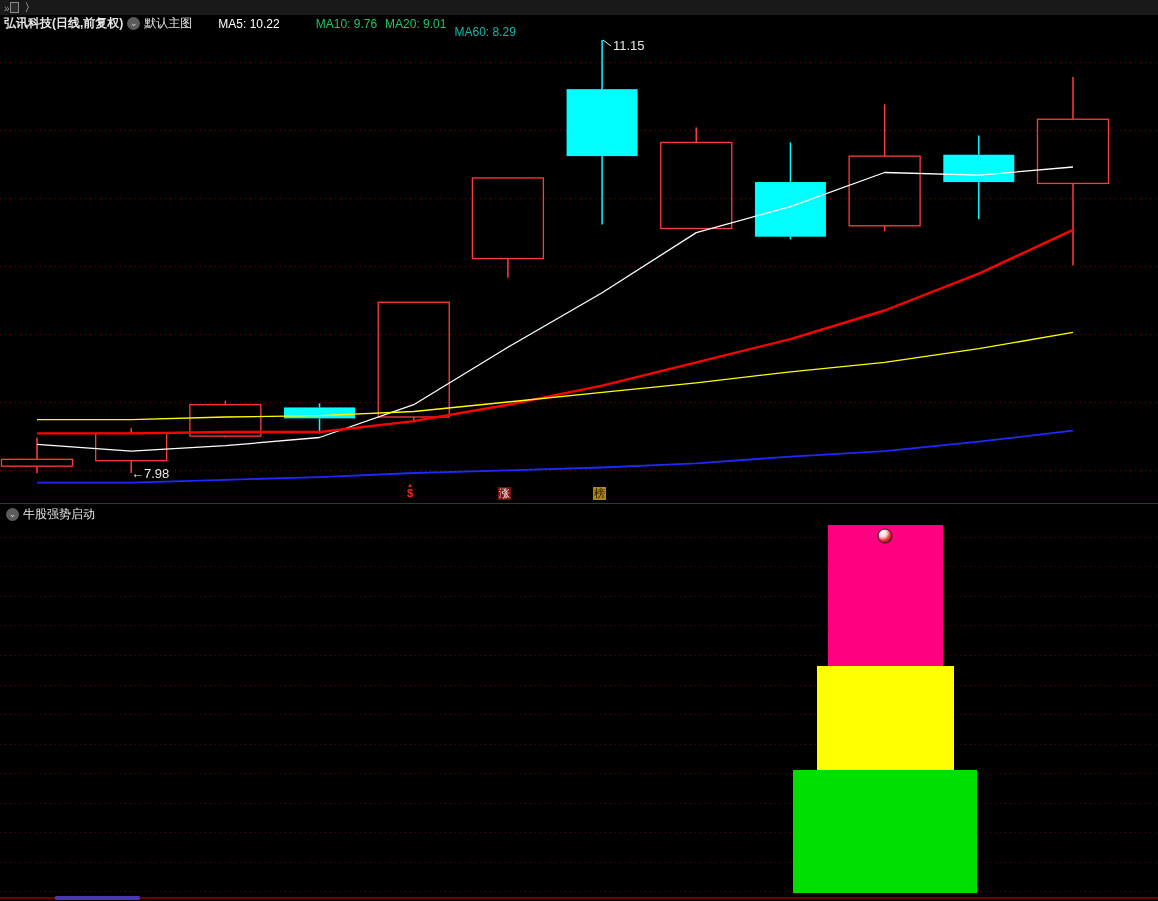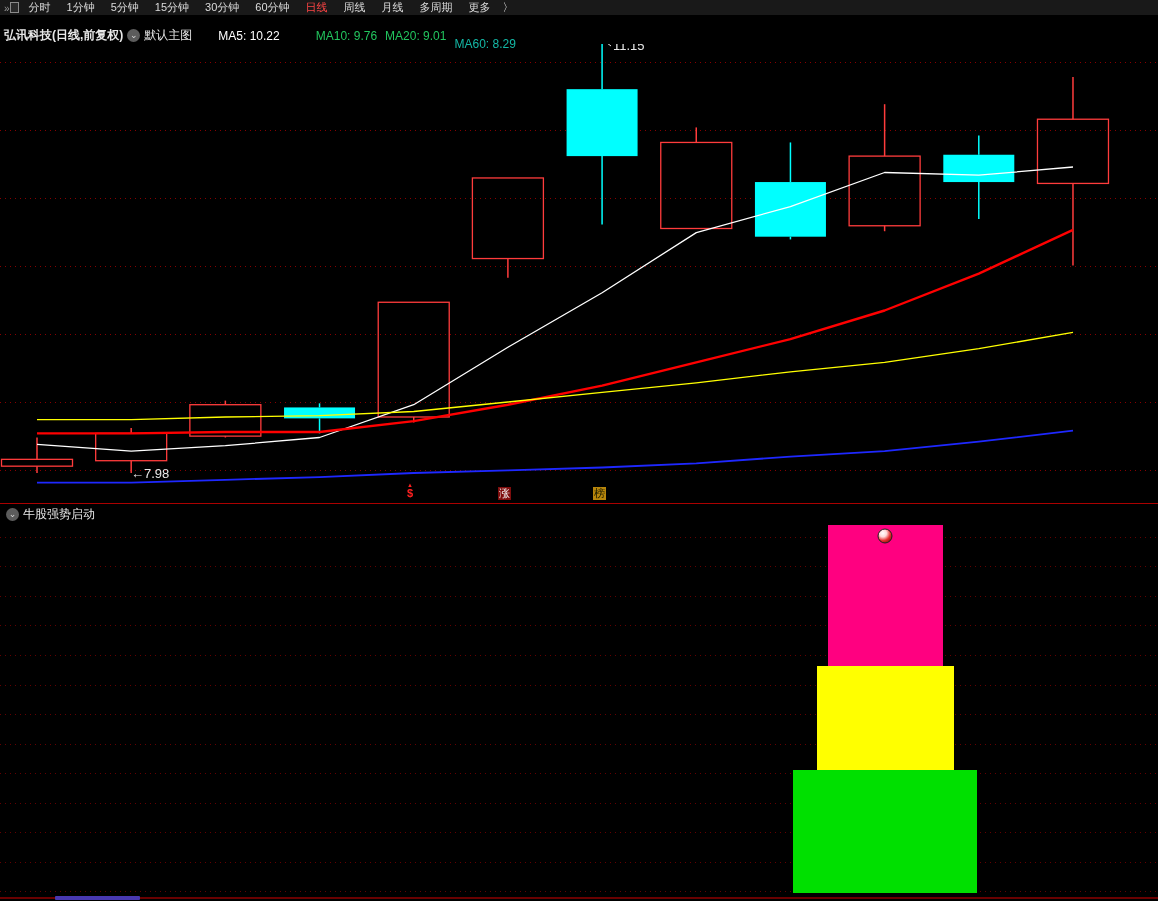--- a/index.html
+++ b/index.html
@@ -9,21 +9,21 @@
   .menubar{position:absolute;top:0;left:0;width:1158px;height:15px;
            background:#191919;display:flex;align-items:center;
            font-size:11px;color:#dcdcdc;z-index:5;}
   .collapse-icon{color:#9a9a9a;font-size:10px;padding:0 2px 0 4px;letter-spacing:-1px;}
   .mini-rect{display:inline-block;width:7px;height:9px;border:1px solid #8a8a8a;
              background:#2a2a2a;margin-left:1px;vertical-align:-1px;}
   .menu-item{padding:0 8px;cursor:default;white-space:nowrap;}
   .menu-item.active{color:#ff4545;}
   .menu-chevron{padding:0 4px;color:#e6e6e6;}
   
-  .header-row{position:absolute;top:27px;left:0;width:1158px;height:17px;
+  .header-row{position:absolute;top:15px;left:0;width:1158px;height:17px;
               background:#000;display:flex;align-items:center;font-size:12px;
               color:#e8e8e8;z-index:5;padding-left:4px;box-sizing:border-box;}
   .circle-icon{display:inline-flex;align-items:center;justify-content:center;
                width:13px;height:13px;border-radius:50%;background:#5c5c5c;
                color:#d8d8d8;font-size:9px;line-height:13px;margin:0 4px;}
   .stock-label{font-weight:bold;letter-spacing:0;}
   .overlay-label{margin-right:18px;}
   .ma-item{margin-left:8px;white-space:nowrap;}
   
   .sub-header{position:absolute;top:506px;left:0;height:17px;display:flex;
@@ -156,33 +156,20 @@
   </g>
   <polyline id="high-leader" fill="none" stroke="#e8e8e8" stroke-width="1" points="603,40 611,46"></polyline>
   <text id="high-label" fill="#e8e8e8" font-size="13" x="613" y="50">11.15</text>
   <text id="low-label" fill="#e8e8e8" font-size="13" x="131" y="478">←7.98</text>
 </svg>
 
 <div class="menubar">
   <span class="collapse-icon">
     <span>»</span><span class="mini-rect"></span>
   </span>
-  <span id="menu-items" style="display:flex;align-items:center;">
-      <span class="menu-item">分时</span>
-      <span class="menu-item">1分钟</span>
-      <span class="menu-item">5分钟</span>
-      <span class="menu-item">15分钟</span>
-      <span class="menu-item">30分钟</span>
-      <span class="menu-item">60分钟</span>
-      <span class="menu-item active">日线</span>
-      <span class="menu-item">周线</span>
-      <span class="menu-item">月线</span>
-      <span class="menu-item">多周期</span>
-      <span class="menu-item">更多</span>
-    </span>
   <span class="menu-chevron">〉</span>
 </div>
 
 <div class="header-row">
   <span class="stock-label">弘讯科技(日线,前复权)</span>
   <span class="circle-icon">⌄</span>
   <span class="overlay-label">默认主图</span>
   <span id="ma-legend" style="display:flex;align-items:center;">
       <span class="ma-item" style="color: #ffffff;">MA5: 10.22</span>
       <span class="ma-item" style="color: #22c55e; padding-left: 28px;">MA10: 9.76</span>

